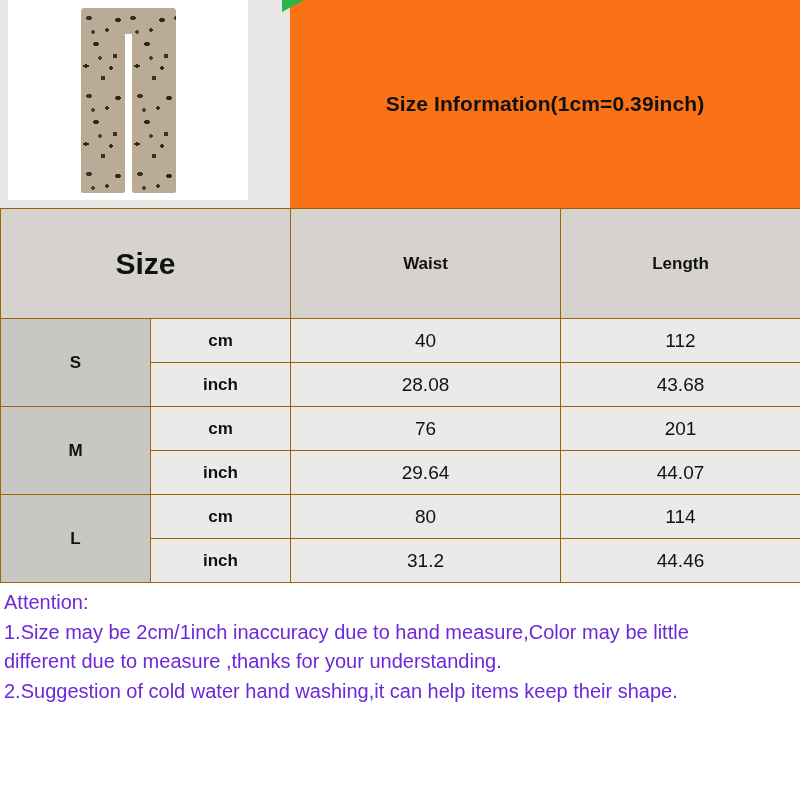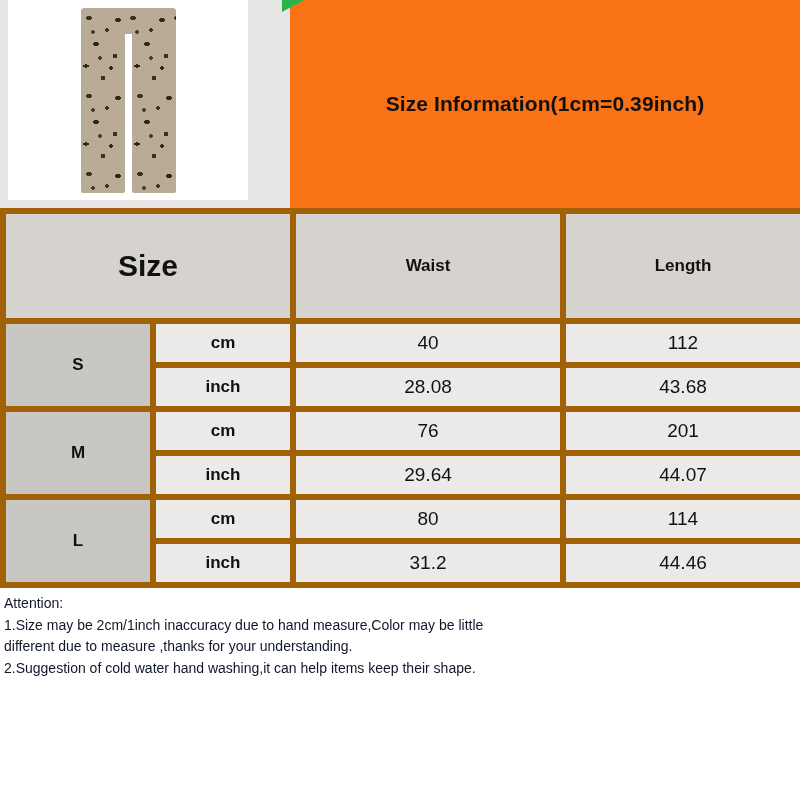--- a/index.html
+++ b/index.html
@@ -130,21 +130,21 @@
     border-bottom: 12px solid transparent;
   }
 
   
   table.size-table {
     border-collapse: collapse;
     width: 800px;
     table-layout: fixed;
   }
   table.size-table td {
-    border: 6px solid #a16207;
+    border: 1px solid #a16207;
     text-align: center;
     vertical-align: middle;
     box-sizing: border-box;
   }
   .col-size   { width: 150px; }
   .col-unit   { width: 140px; }
   .col-waist  { width: 270px; }
   .col-length { width: 240px; }
 
   tr.header-row td {
@@ -178,23 +178,23 @@
     height: 44px;
   }
 
   
   .attention {
     padding: 6px 4px 0 4px;
     box-sizing: border-box;
   }
   .attention p {
     margin: 0 0 3px 0;
-    font-size: 14px;
+    font-size: 20px;
     line-height: 1.33;
-    color: #0f172a;
+    color: #6d28d9;
     white-space: nowrap;
   }
 </style>
 </head>
 <body>
 
 <div class="sheet">
 
   <div class="top-band">
     <div class="product-cell">

